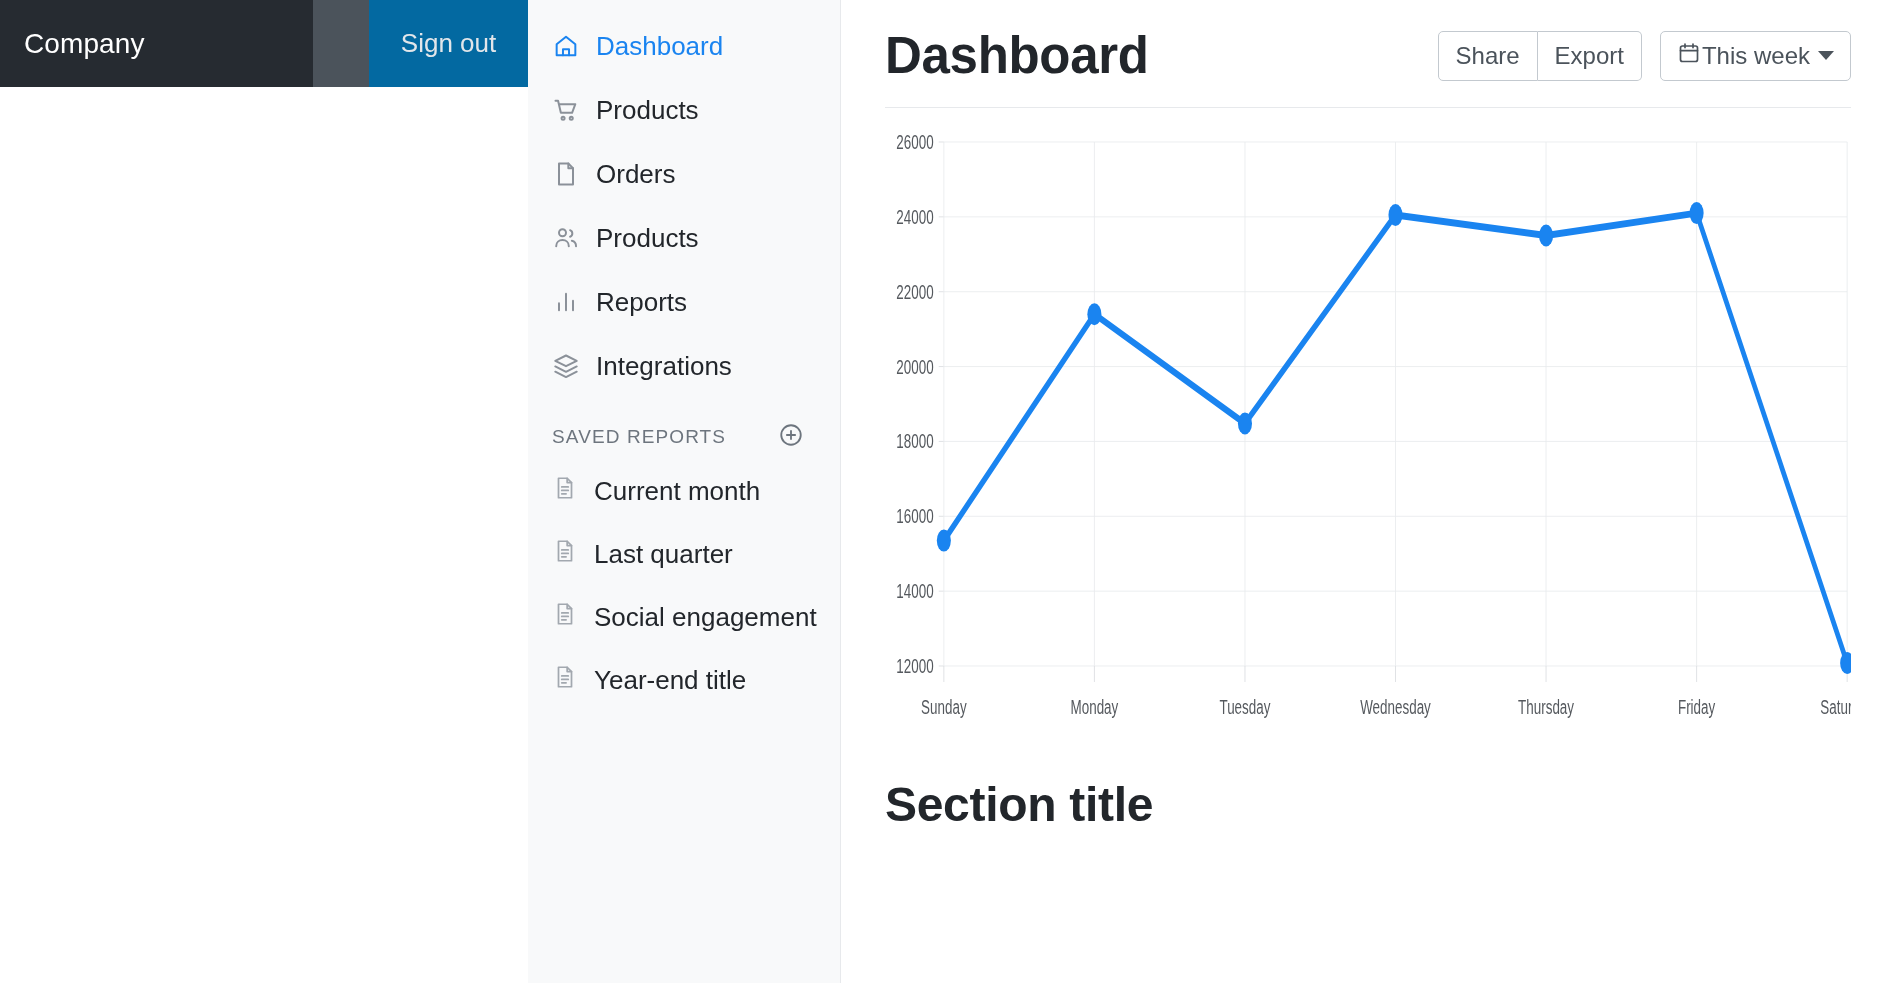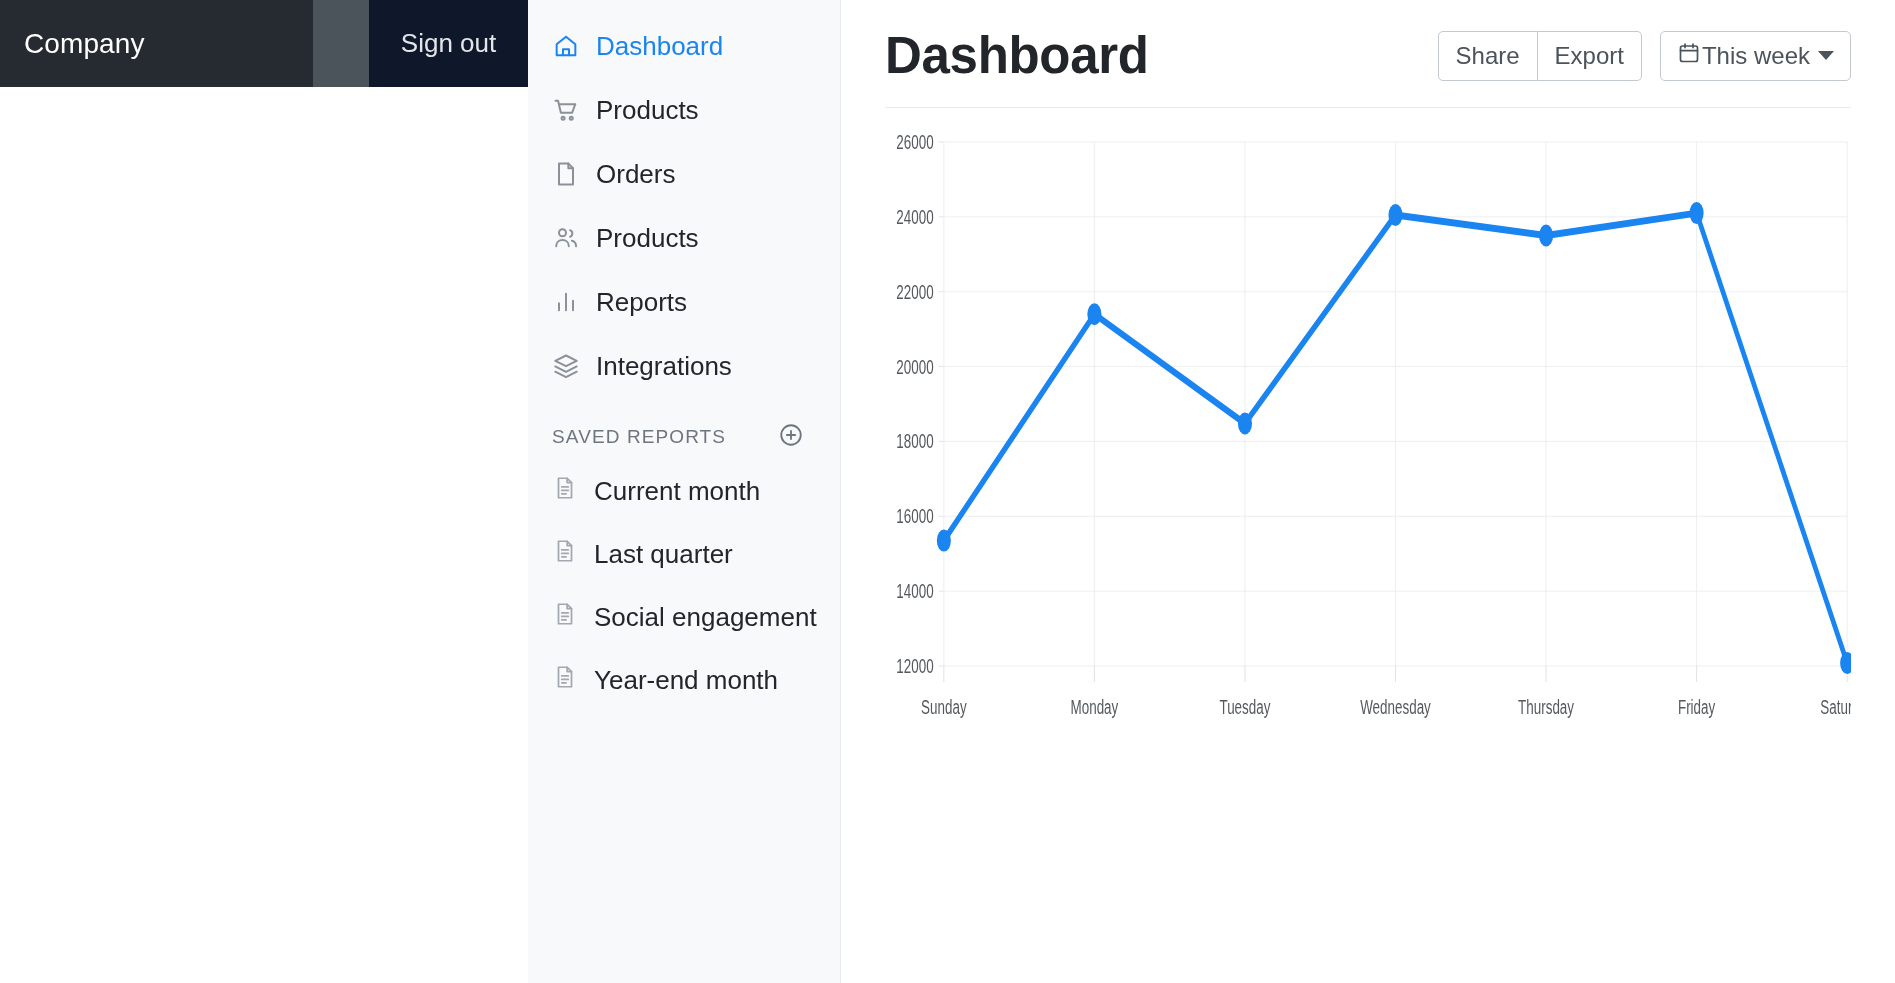--- a/index.html
+++ b/index.html
@@ -21,21 +21,21 @@
   .search-wrap { flex: 1 1 auto; background: #4b535b; display: flex; align-items: center; }
   .search-input {
     width: 100%; height: 87px; border: 0; outline: none;
     background: transparent; color: #d8dce0;
     font-family: "Liberation Sans", sans-serif; font-size: 26px;
     padding: 0 28px;
     font-style: italic;
   }
   .search-input::placeholder { color: #9aa2ab; }
   .signout-wrap {
-    width: 159px; flex: 0 0 159px; background: #0f172a;
+    width: 159px; flex: 0 0 159px; background: #0369a1;
     display: flex; align-items: center; justify-content: center;
   }
   .signout { color: #e2e6ea; font-size: 26px; cursor: pointer; }
 
   
   .body-row { display: flex; flex: 1 1 auto; min-height: 0; }
 
   
   .sidebar {
     width: 313px; flex: 0 0 313px; background: #f8f9fa;
@@ -241,21 +241,21 @@
       <div class="saved-item">
         <span class="ico">
           <svg viewBox="0 0 24 24">
               <path d="M6 3h8l4 4v14H6z"></path>
               <path d="M14 3v4h4"></path>
               <path d="M9 11h6"></path>
               <path d="M9 14.2h6"></path>
               <path d="M9 17.4h4"></path>
             </svg>
         </span>
-        <span>Year-end month</span>
+        <span>Year-end title</span>
       </div>
 
     </nav>
 
     <main class="main">
 
       <div class="page-head">
         <h1 class="page-title">Dashboard</h1>
         <div class="head-actions">
           <div class="btn-group">
@@ -328,16 +328,17 @@
             <circle cx="92" cy="406.6142857142857" r="11" class="series-dot" fill="#1a84f0"></circle>
             <circle cx="327.3333333333333" cy="180.17142857142858" r="11" class="series-dot" fill="#1a84f0"></circle>
             <circle cx="562.6666666666666" cy="289.46285714285716" r="11" class="series-dot" fill="#1a84f0"></circle>
             <circle cx="798" cy="80.98571428571427" r="11" class="series-dot" fill="#1a84f0"></circle>
             <circle cx="1033.3333333333333" cy="101.57142857142861" r="11" class="series-dot" fill="#1a84f0"></circle>
             <circle cx="1268.6666666666667" cy="79.1142857142857" r="11" class="series-dot" fill="#1a84f0"></circle>
             <circle cx="1504" cy="529.0057142857142" r="11" class="series-dot" fill="#1a84f0"></circle>
           </svg>
       </div>
 
+      <div class="section-title">Section title</div>
 
     </main>
   </div>
 </div>
 
 </body></html>

